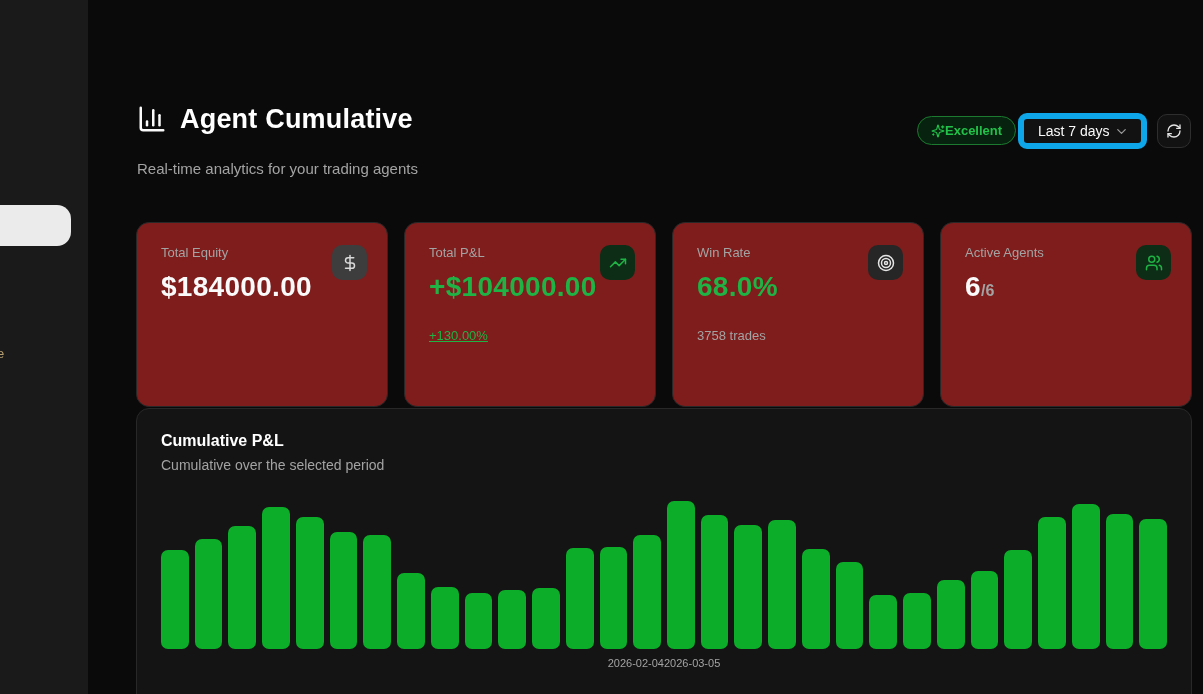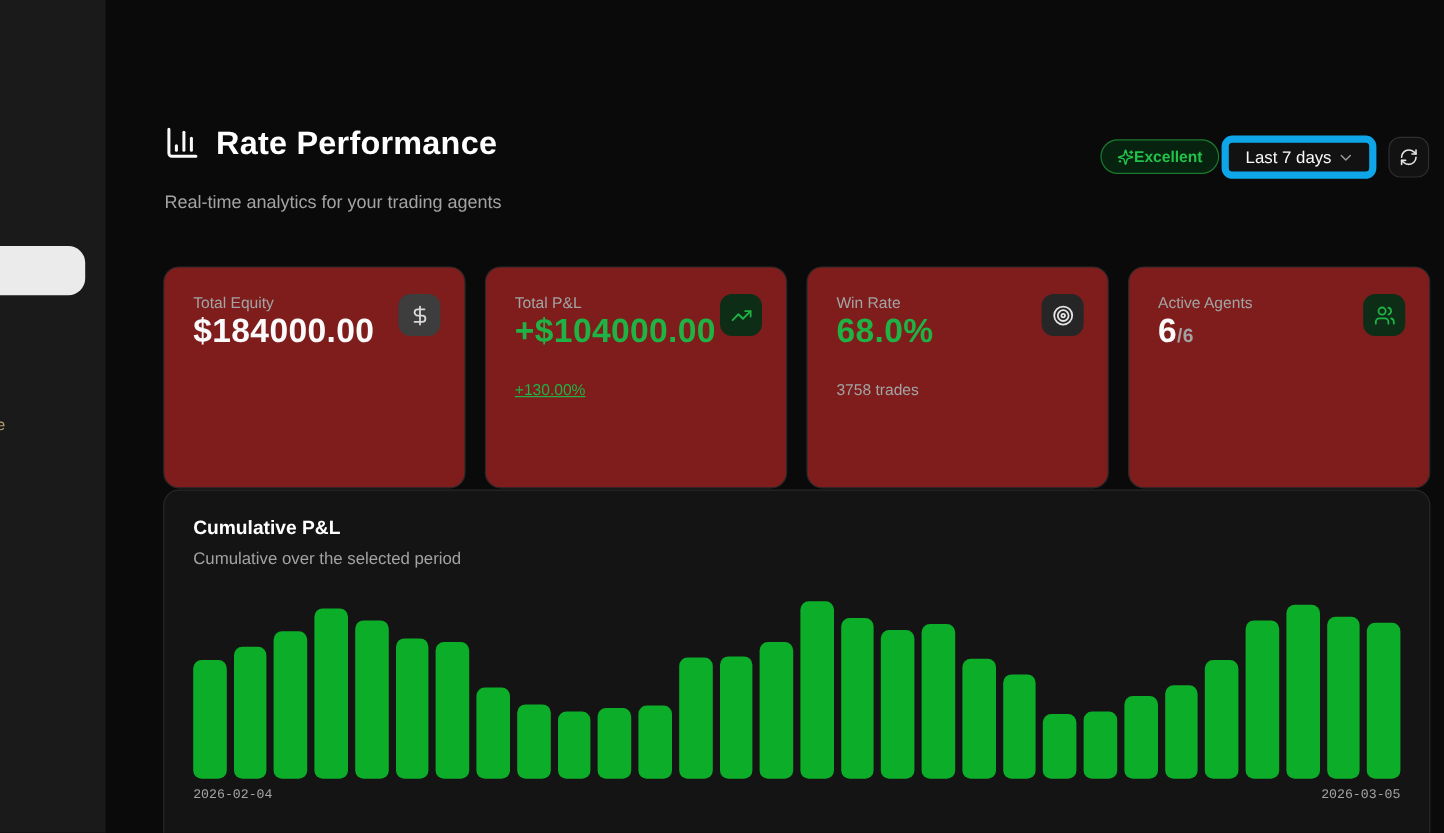--- a/index.html
+++ b/index.html
@@ -59,21 +59,21 @@
     color:#e5e5e5; cursor:pointer;
   }
 
   
   .stat-card {
     position:absolute; top:222px; width:252px; height:185px;
     background:#7f1d1d; border:1px solid #282828; border-radius:13px;
     padding:22px 2px 20px 24px;
   }
   .stat-card .label { font-size:13px; color:#a3a3a3; }
-  .stat-card .value { font-size:28px; font-weight:700; letter-spacing:0.3px; }
+  .stat-card .value { font-size:28px; font-weight:700; margin-top:11px; letter-spacing:0.3px; }
   .stat-card .value.green { color:#1fb244; }
   .stat-card .value .suffix { font-size:16px; font-weight:700; color:#a3a3a3; }
   .stat-card .sub { font-size:13px; margin-top:25px; }
   .stat-card .sub.green { color:#1fb244;text-decoration:underline; }
   .stat-card .sub.muted { color:#a3a3a3; }
   .icon-tile {
     position:absolute; right:20px; top:22px; width:35px; height:35px;
     border-radius:10px; display:flex; align-items:center; justify-content:center;
   }
   .icon-tile.gray  { background:#3d3d3d; color:#d9d9d9; }
@@ -87,43 +87,43 @@
   }
   .chart-title { position:absolute; left:24px; top:23px; font-size:16px; font-weight:700; color:#fff; }
   .chart-subtitle { position:absolute; left:24px; top:48px; font-size:14px; color:#a3a3a3; }
   .chart-plot {
     position:absolute; left:24px; right:24px; top:82px; height:158px;
     display:flex; align-items:flex-end; gap:6px;
   }
   .bar { flex:1; border-radius:7px; min-height:6px; }
   .chart-dates {
     position:absolute; left:24px; right:24px; top:248px;
-    display:flex; justify-content:space-between;
-    font-size:11px; color:#a3a3a3;font-family:Liberation Mono, monospace;
+    display:flex; justify-content:center;
+    font-size:11px; color:#a3a3a3;
   }
 
   svg { display:block; }
 </style>
 </head>
 <body>
 
 <div class="sidebar">
   <div class="sidebar-active-pill"></div>
   <span class="sidebar-partial-text">e</span>
 </div>
 
 <span class="page-header-icon">
   <svg width="30" height="30" viewBox="0 0 24 24" fill="none" stroke="currentColor" stroke-width="2" stroke-linecap="round" stroke-linejoin="round">
     <path d="M3 3v16a2 2 0 0 0 2 2h16"></path>
       <path d="M8 17v-3"></path>
       <path d="M13 17V5"></path>
       <path d="M18 17V9"></path>
   </svg>
 </span>
-<h1 class="page-title">Rate Performance</h1>
+<h1 class="page-title">Agent Cumulative</h1>
 <p class="page-subtitle">Real-time analytics for your trading agents</p>
 
 <div class="status-badge">
   <span>
     <svg width="14" height="14" viewBox="0 0 24 24" fill="none" stroke="currentColor" stroke-width="2" stroke-linecap="round" stroke-linejoin="round">
       <path d="M9.937 15.5A2 2 0 0 0 8.5 14.063l-6.135-1.582a.5.5 0 0 1 0-.962L8.5 9.936A2 2 0 0 0 9.937 8.5l1.582-6.135a.5.5 0 0 1 .963 0L14.063 8.5A2 2 0 0 0 15.5 9.937l6.135 1.581a.5.5 0 0 1 0 .964L15.5 14.063a2 2 0 0 0-1.437 1.437l-1.582 6.135a.5.5 0 0 1-.963 0z"></path>
       <path d="M20 3v4"></path>
         <path d="M22 5h-4"></path>
         <path d="M4 17v2"></path>
         <path d="M5 18H3"></path>

